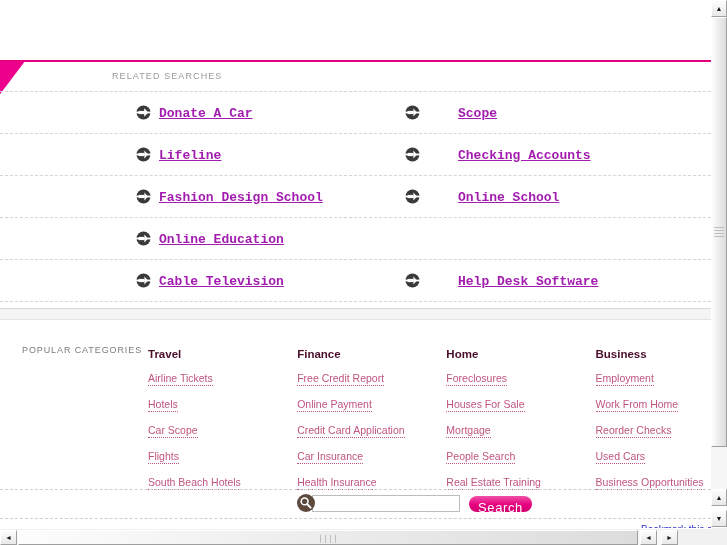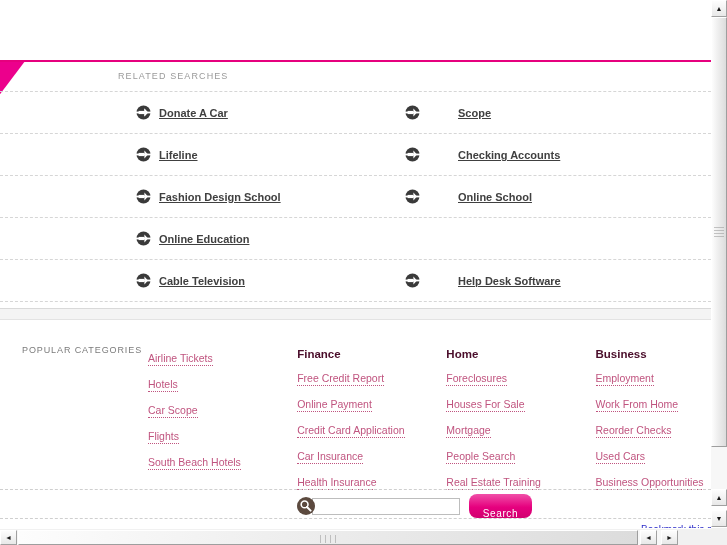--- a/index.html
+++ b/index.html
@@ -64,21 +64,21 @@
 
   
   .related {
     position: absolute;
     left: 0; top: 62px;
     width: 711px;
     height: 250px;
   }
   .section-label {
     position: absolute;
-    left: 118px; top: 9px;
+    left: 112px; top: 9px;
     font-size: 9px;
     letter-spacing: 1.1px;
     color: #9a9a9a;
     font-family: "Liberation Sans", sans-serif;
   }
 
   .rs-grid {
     position: absolute;
     left: 0; top: 29px;
     width: 711px;
@@ -102,25 +102,25 @@
     display: inline-block;
     width: 15px; height: 15px;
     flex: 0 0 15px;
     margin-right: 8px;
     position: relative;
     top: -1px;
   }
   .arrow-icon svg { display: block; }
 
   .rs-link {
-    color: #404040;
-    font-size: 11px;
+    color: #a21caf;
+    font-size: 13px;
     font-weight: bold;
     text-decoration: underline;
-    font-family: Liberation Sans, sans-serif;
+    font-family: Liberation Mono, monospace;
     white-space: nowrap;
     cursor: pointer;
   }
 
   
   .band-sep {
     position: absolute;
     left: 0; top: 308px;
     width: 711px; height: 12px;
     background: #f4f4f4;
@@ -206,26 +206,26 @@
     font-family: "Liberation Sans", sans-serif;
     outline: none;
   }
   .search-btn {
     margin-left: 9px;
     width: 63px; height: 16px;
     border: 0;
     border-radius: 8px;
     background: linear-gradient(180deg,#f050a8 0%,#e6007e 55%,#d1006f 100%);
     color: #ffffff;
-    font-size: 10px;
+    font-size: 13px;
     letter-spacing: 0.6px;
     font-family: "Liberation Sans", sans-serif;
     cursor: pointer;
     line-height: 16px;
-    padding: 12px;
+    padding: 4px;
   }
 
   
   .bookmark {
     position: absolute;
     left: 641px; top: 524px;
     font-size: 10px;
     color: #2b2bc8;
     text-decoration: underline;
     white-space: nowrap;
@@ -434,20 +434,21 @@
     </div>
 
     <div class="band-sep"></div>
 
     <div class="popular">
       <div class="pop-label">POPULAR CATEGORIES</div>
 
       <div class="pop-cols">
 
         <div class="pop-col">
+          <div class="pop-head">Travel</div>
           <span class="pop-item"><a class="pop-link">Airline Tickets</a></span>
           <span class="pop-item"><a class="pop-link">Hotels</a></span>
           <span class="pop-item"><a class="pop-link">Car Scope</a></span>
           <span class="pop-item"><a class="pop-link">Flights</a></span>
           <span class="pop-item"><a class="pop-link">South Beach Hotels</a></span>
         </div>
 
         <div class="pop-col">
           <div class="pop-head">Finance</div>
           <span class="pop-item"><a class="pop-link">Free Credit Report</a></span>

